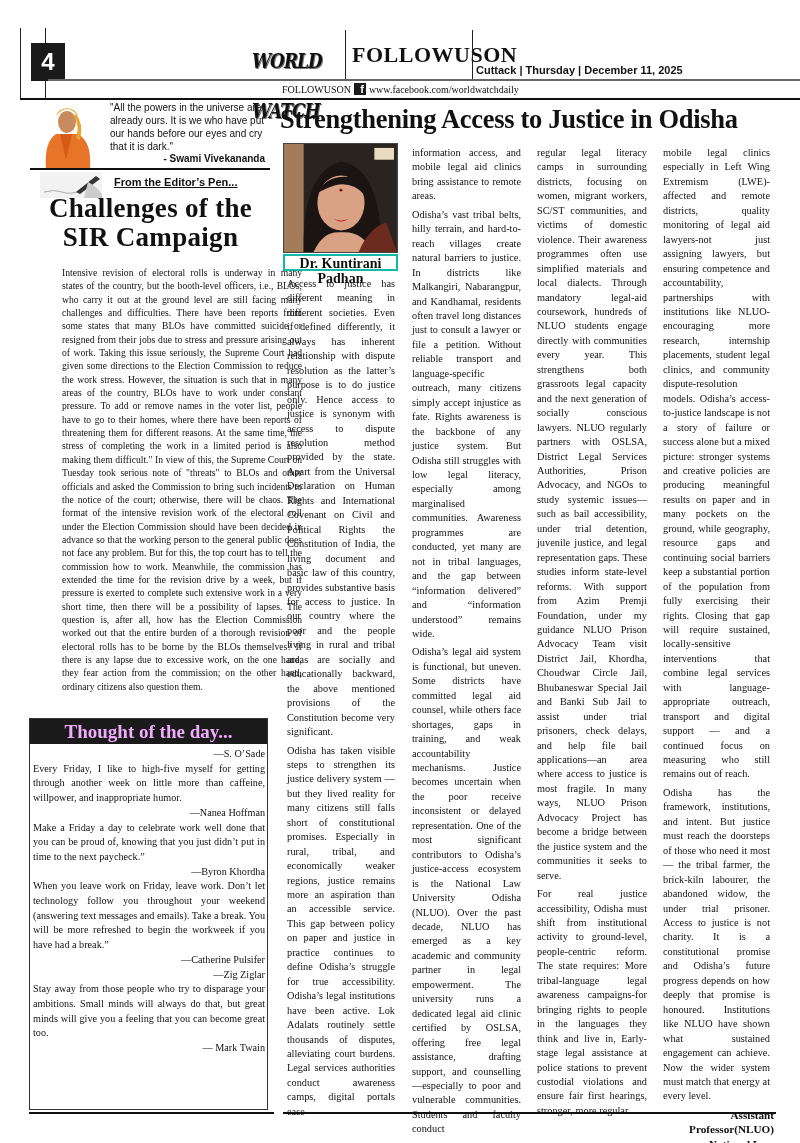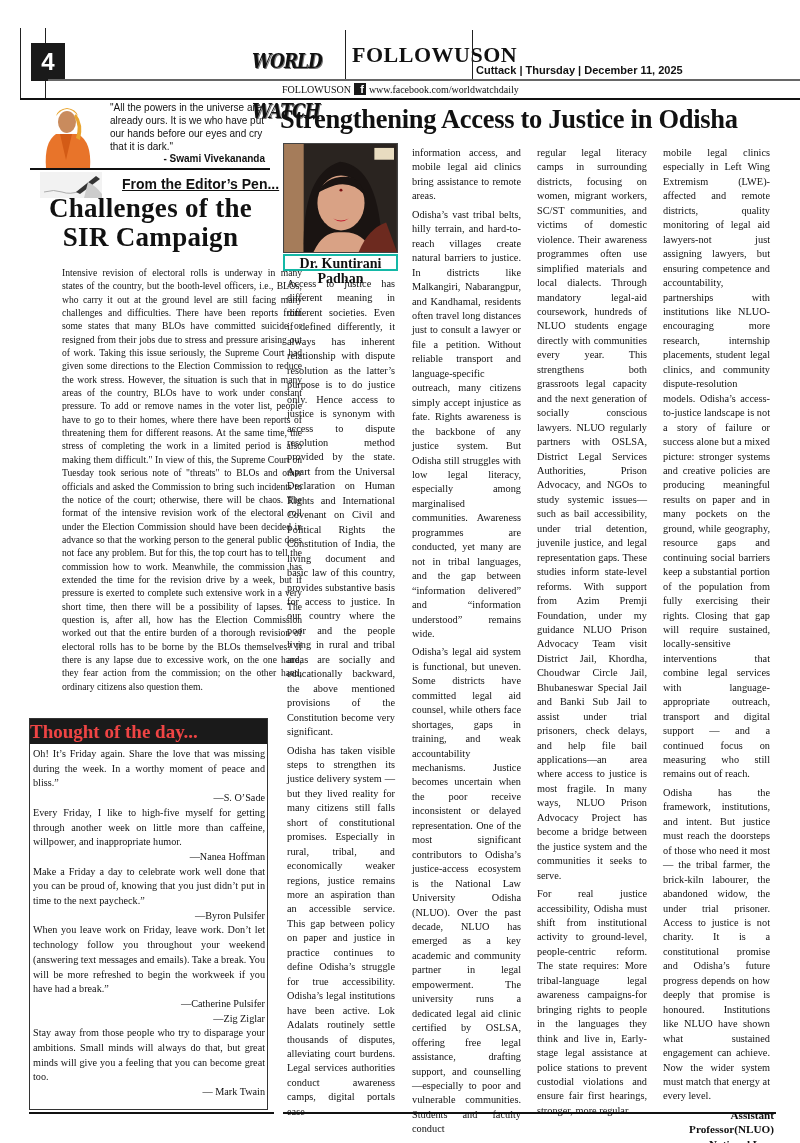--- a/index.html
+++ b/index.html
@@ -19,26 +19,26 @@
   .follow { position: absolute; left: 282px; top: 83px; font-family: "Liberation Serif", serif; font-size: 10px; display: flex; align-items: center; gap: 3px; }
   .fb-icon { width: 12px; height: 12px; background: #1a1a1a; color: #fff; font-family: "Liberation Sans", sans-serif; font-weight: bold; font-size: 11px; line-height: 13px; text-align: right; padding-right: 2px; }
   .hdr-rule2 { position: absolute; left: 20px; top: 98px; width: 780px; height: 2px; background: #111; }
 
   
   .quote-img { position: absolute; left: 38px; top: 100px; width: 58px; height: 68px; }
   .quote-text { position: absolute; left: 110px; top: 101px; width: 158px; font-family: "Liberation Sans", sans-serif; font-size: 10px; line-height: 13px; }
   .quote-author { position: absolute; left: 110px; top: 153px; width: 155px; text-align: right; font-family: "Liberation Sans", sans-serif; font-weight: bold; font-size: 10px; }
   .rule-q { position: absolute; left: 30px; top: 168px; width: 240px; height: 2px; background: #111; }
   .pen-img { position: absolute; left: 40px; top: 172px; width: 62px; height: 26px; }
-  .editor-pen { position: absolute; left: 114px; top: 176px; font-family: "Liberation Sans", sans-serif; font-weight: bold; font-size: 14px; text-decoration: underline; margin-left: 8px; }
+  .editor-pen { position: absolute; left: 114px; top: 176px; font-family: "Liberation Sans", sans-serif; font-weight: bold; font-size: 11px; text-decoration: underline; }
   .left-title { position: absolute; left: 28px; top: 194px; width: 245px; text-align: center; font-family: "Liberation Serif", serif; font-weight: bold; font-size: 27px; line-height: 29px; letter-spacing: 0.3px; }
   .left-body { position: absolute; left: 30px; top: 266px; width: 240px; font-family: "Liberation Serif", serif; font-size: 9.6px; line-height: 13.35px; text-align: justify; margin-left: 32px; }
 
   .thought-box { position: absolute; left: 29px; top: 718px; width: 239px; height: 392px; border: 1.5px solid #333; }
-  .thought-head { background: #1a1a1a; color: #ef4444; font-family: "Liberation Serif", serif; font-weight: bold; font-size: 19px; height: 25px; line-height: 25px; }
+  .thought-head { background: #1a1a1a; color: #f0abfc; font-family: "Liberation Serif", serif; font-weight: bold; font-size: 19px; text-align: center; height: 25px; line-height: 25px; }
   .thought-body { padding: 3px 2px 0 3px; font-family: "Liberation Serif", serif; font-size: 10.2px; line-height: 14.7px; }
   .thought-body .q { text-align: justify; }
   .thought-body .a { text-align: right; }
   .rule-left-bottom { position: absolute; left: 29px; top: 1112px; width: 245px; height: 2px; background: #111; }
 
   
   .main-title { position: absolute; left: 280px; top: 104px; width: 520px; font-family: "Liberation Serif", serif; font-weight: bold; font-size: 26.5px; letter-spacing: -0.3px; white-space: nowrap; }
   .author-photo { position: absolute; left: 283px; top: 143px; width: 115px; height: 110px; border: 1px solid #444; overflow: hidden; }
   .author-caption { position: absolute; left: 283px; top: 254px; width: 115px; height: 17px; border: 2px solid #14b8a6; text-align: center; font-family: "Liberation Serif", serif; font-weight: bold; font-size: 14px; line-height: 15px; }
   .col { position: absolute; font-family: "Liberation Serif", serif; font-size: 10.3px; line-height: 14.45px; text-align: justify; }
@@ -85,26 +85,25 @@
   <path d="M36 20 L56 4 L60 7 L40 22 Z" fill="#333"></path>
   <path d="M48 10 Q56 14 62 22 L62 26 L44 26 Z" fill="#ccc"></path>
 </svg>
 <div class="editor-pen">From the Editor’s Pen...</div>
 <div class="left-title">Challenges of the SIR Campaign</div>
 <div class="left-body">Intensive revision of electoral rolls is underway in many states of the country, but the booth-level officers, i.e., BLOs, who carry it out at the ground level are still facing many challenges and difficulties. There have been reports from some states that many BLOs have committed suicide or resigned from their jobs due to stress and pressure arising out of work. Taking this issue seriously, the Supreme Court had given some directions to the Election Commission to reduce the work stress. However, the situation is such that in many areas of the country, BLOs have to work under constant pressure. To add or remove names in the voter list, people have to go to their homes, where there have been reports of threatening them for different reasons. At the same time, the stress of completing the work in a limited period is also making them difficult." In view of this, the Supreme Court on Tuesday took serious note of "threats" to BLOs and other officials and asked the Commission to bring such incidents to the notice of the court; otherwise, there will be chaos. The format of the intensive revision work of the electoral roll under the Election Commission should have been decided in advance so that the working person to the general public does not face any problem. But for this, the top court has to tell the commission how to work. Meanwhile, the commission has extended the time for the revision drive by a week, but if pressure is exerted to complete such extensive work in a very short time, then there will be a possibility of lapses. The question is, after all, how has the Election Commission worked out that the entire burden of a thorough revision of electoral rolls has to be borne by the BLOs themselves? If there is any lapse due to excessive work, on the one hand, they fear action from the commission; on the other hand, ordinary citizens also question them.</div>
 
 <div class="thought-box">
   <div class="thought-head">Thought of the day...</div>
   <div class="thought-body">
-    <div class="q">Oh! It’s Friday again. Share the love that was missing during the week. In a worthy moment of peace and bliss.”</div>
     <div class="a">—S. O’Sade</div>
     <div class="q">Every Friday, I like to high-five myself for getting through another week on little more than caffeine, willpower, and inappropriate humor.</div>
     <div class="a">—Nanea Hoffman</div>
     <div class="q">Make a Friday a day to celebrate work well done that you can be proud of, knowing that you just didn’t put in time to the next paycheck.”</div>
-    <div class="a">—Byron Pulsifer</div>
+    <div class="a">—Byron Khordha</div>
     <div class="q">When you leave work on Friday, leave work. Don’t let technology follow you throughout your weekend (answering text messages and emails). Take a break. You will be more refreshed to begin the workweek if you have had a break.”</div>
     <div class="a">—Catherine Pulsifer</div>
     <div class="a">—Zig Ziglar</div>
     <div class="q">Stay away from those people who try to disparage your ambitions. Small minds will always do that, but great minds will give you a feeling that you can become great too.</div>
     <div class="a">— Mark Twain</div>
   </div>
 </div>
 <div class="rule-left-bottom"></div>
 
 <div class="main-title">Strengthening Access to Justice in Odisha</div>

